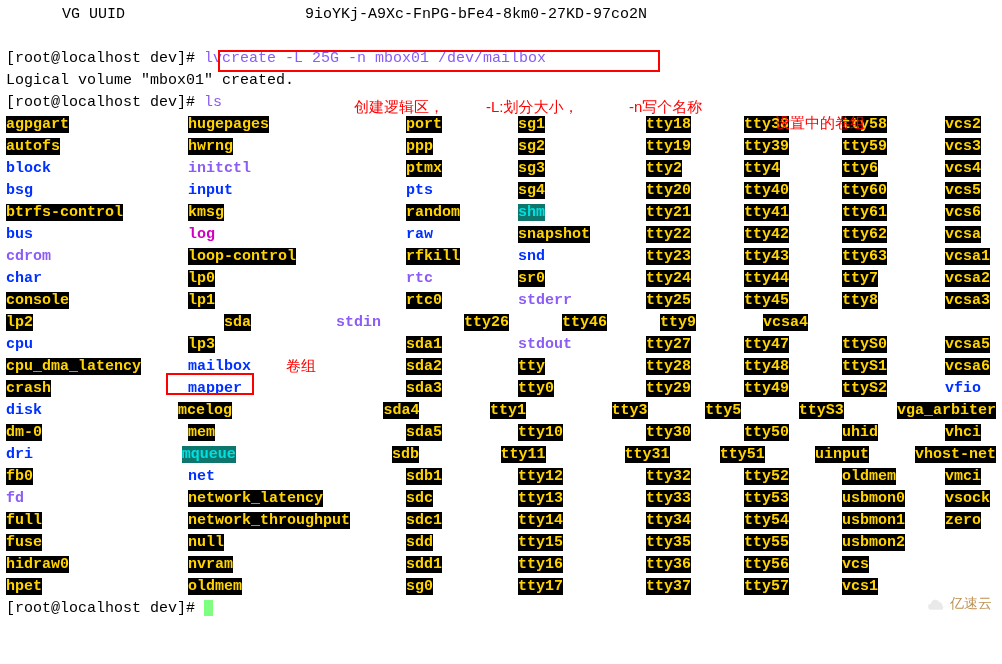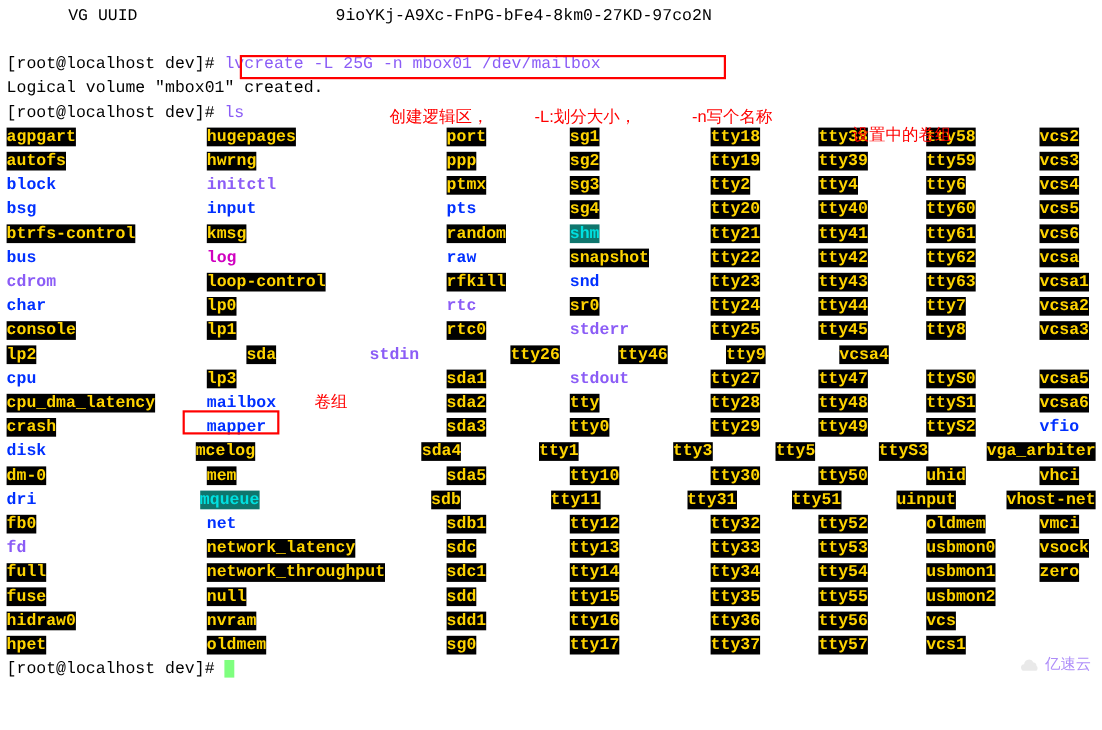--- a/index.html
+++ b/index.html
@@ -43,21 +43,21 @@
   .red-box {
     position: absolute;
     border: 2px solid #ff0000;
     box-sizing: border-box;
   }
   .cursor {
     display:inline-block; width:9px; height:16px; background:#7fff7f; vertical-align:middle;
   }
   .watermark {
     position:absolute; right:10px; bottom:6px;
-    color:#8b5cf6; font-family:"Microsoft YaHei",sans-serif; font-size:14px; opacity:.7;
+    color:#a16207; font-family:"Microsoft YaHei",sans-serif; font-size:14px; opacity:.7;
     display:flex; align-items:center; gap:4px;
   }
   .watermark svg { opacity:.6; }
 </style>
 </head>
 <body>
 
 <div class="term">
 
   <div class="row">

